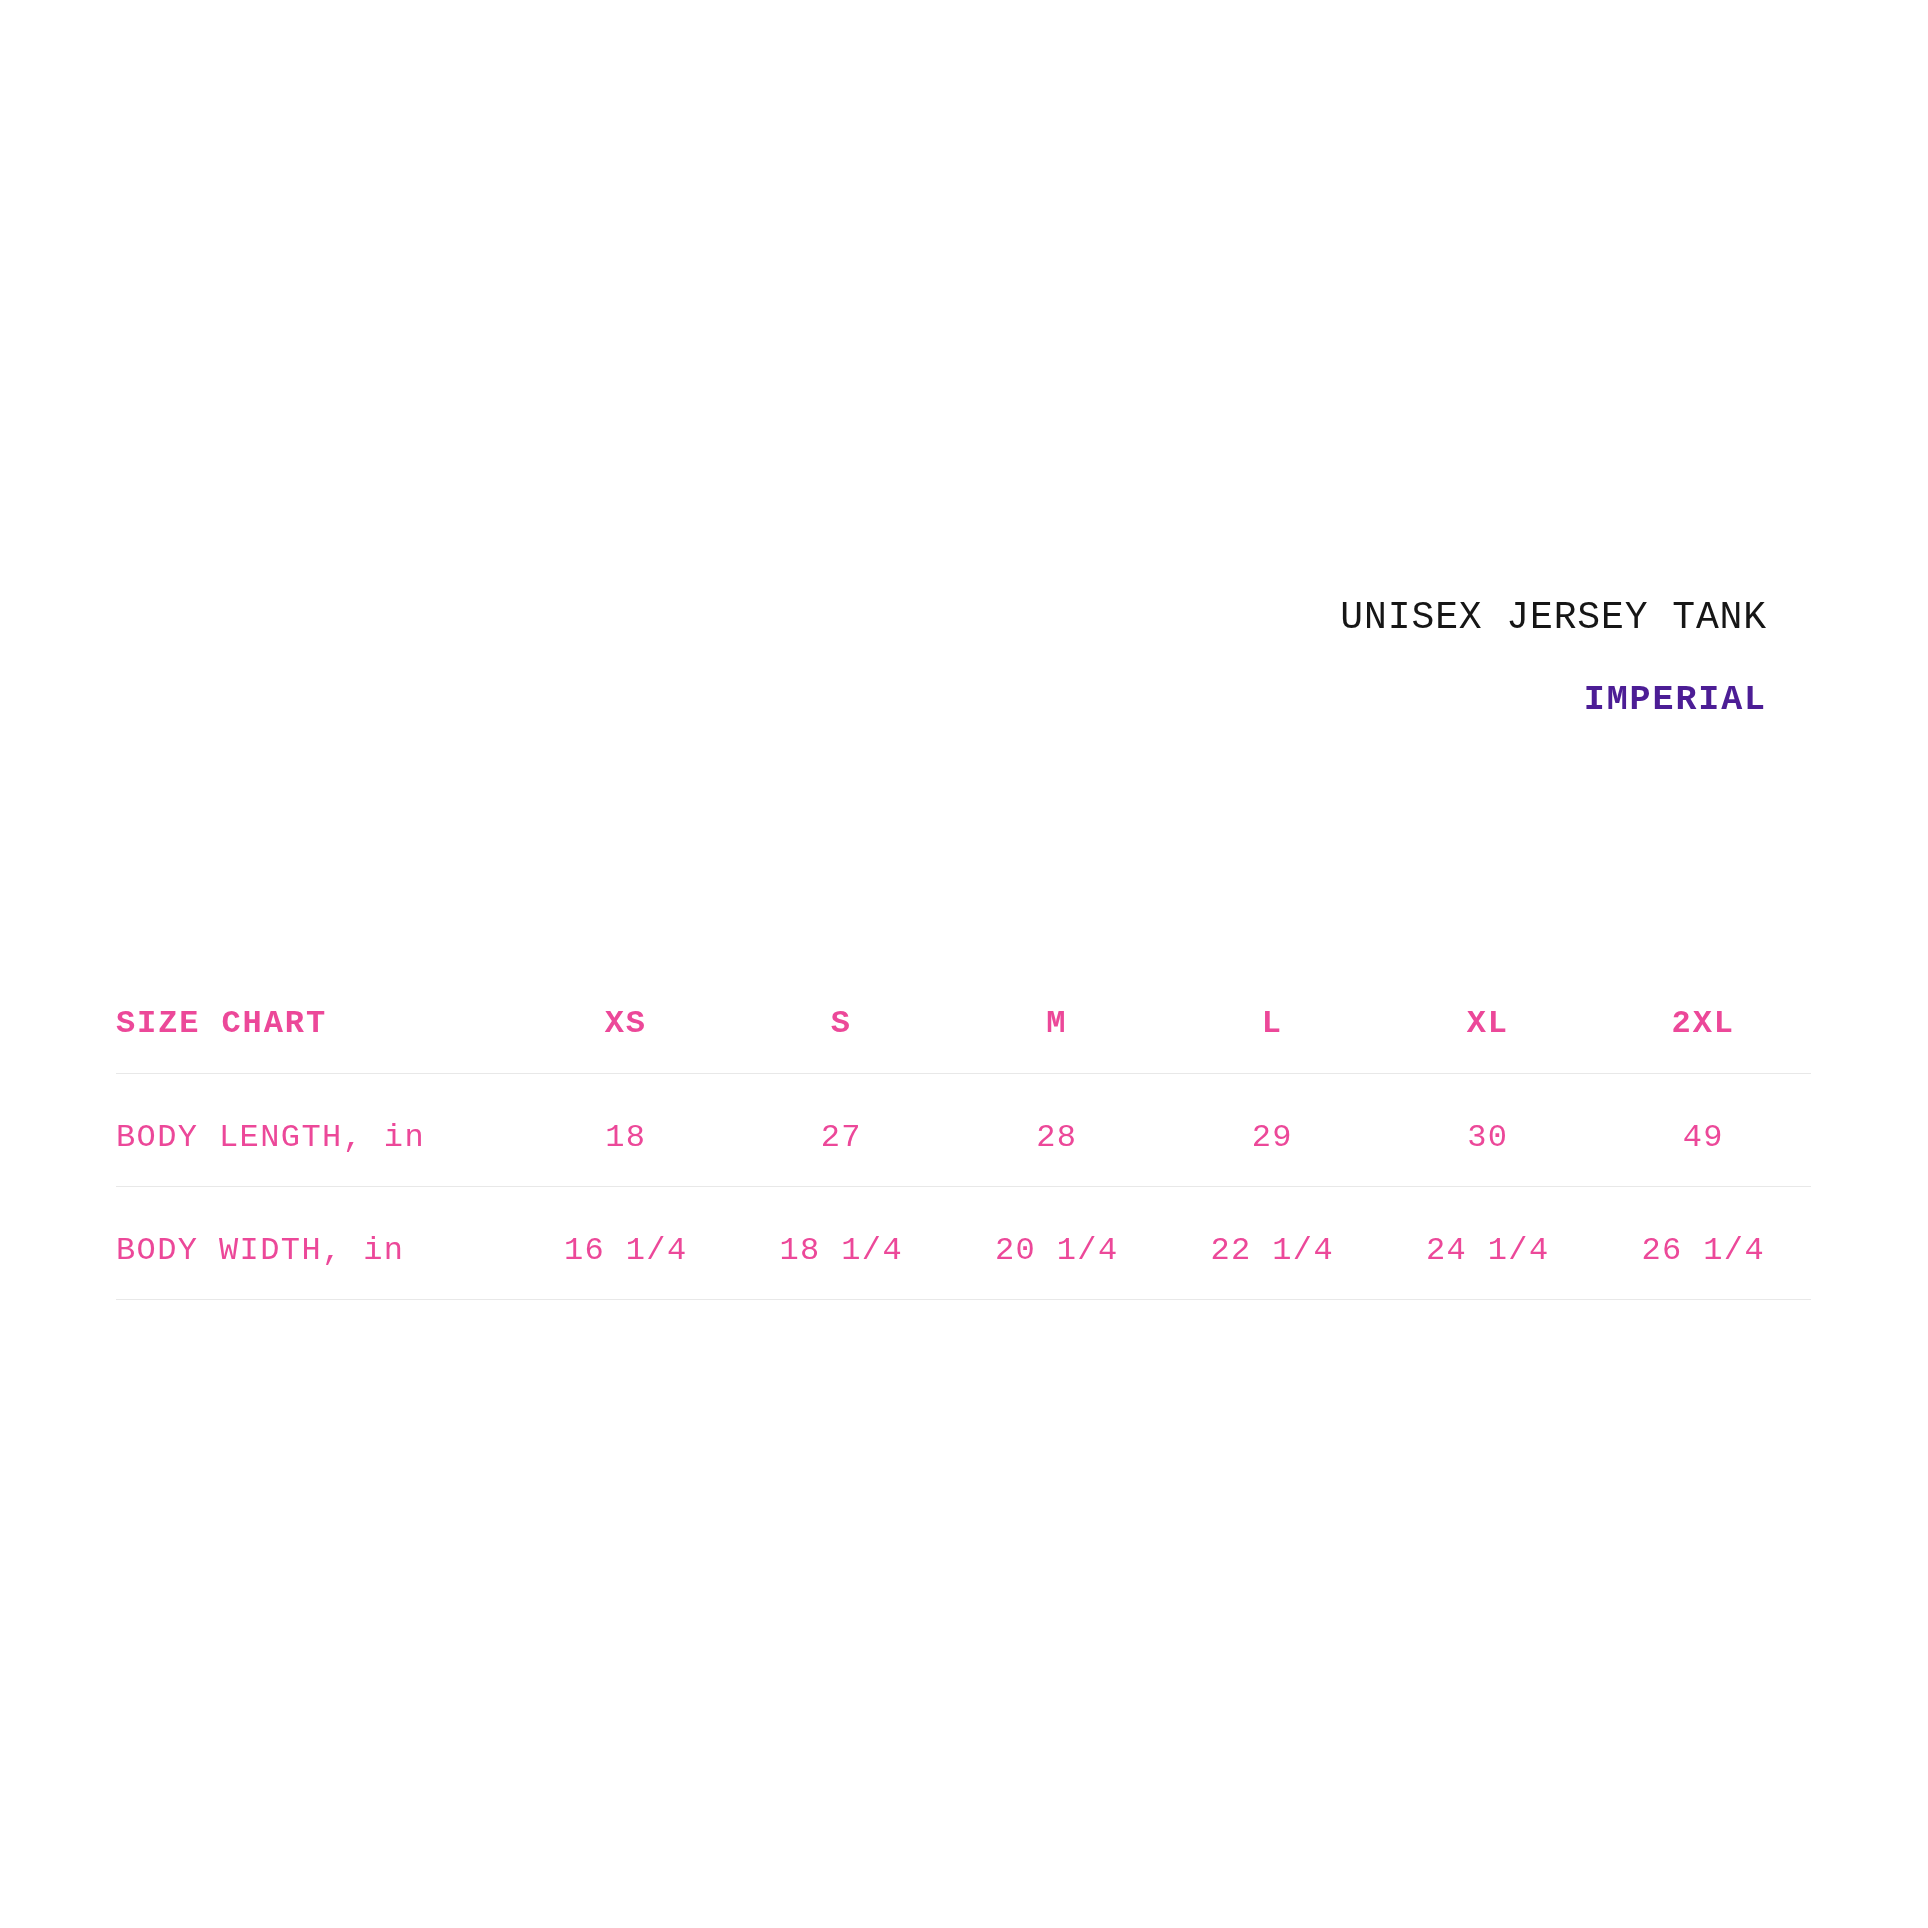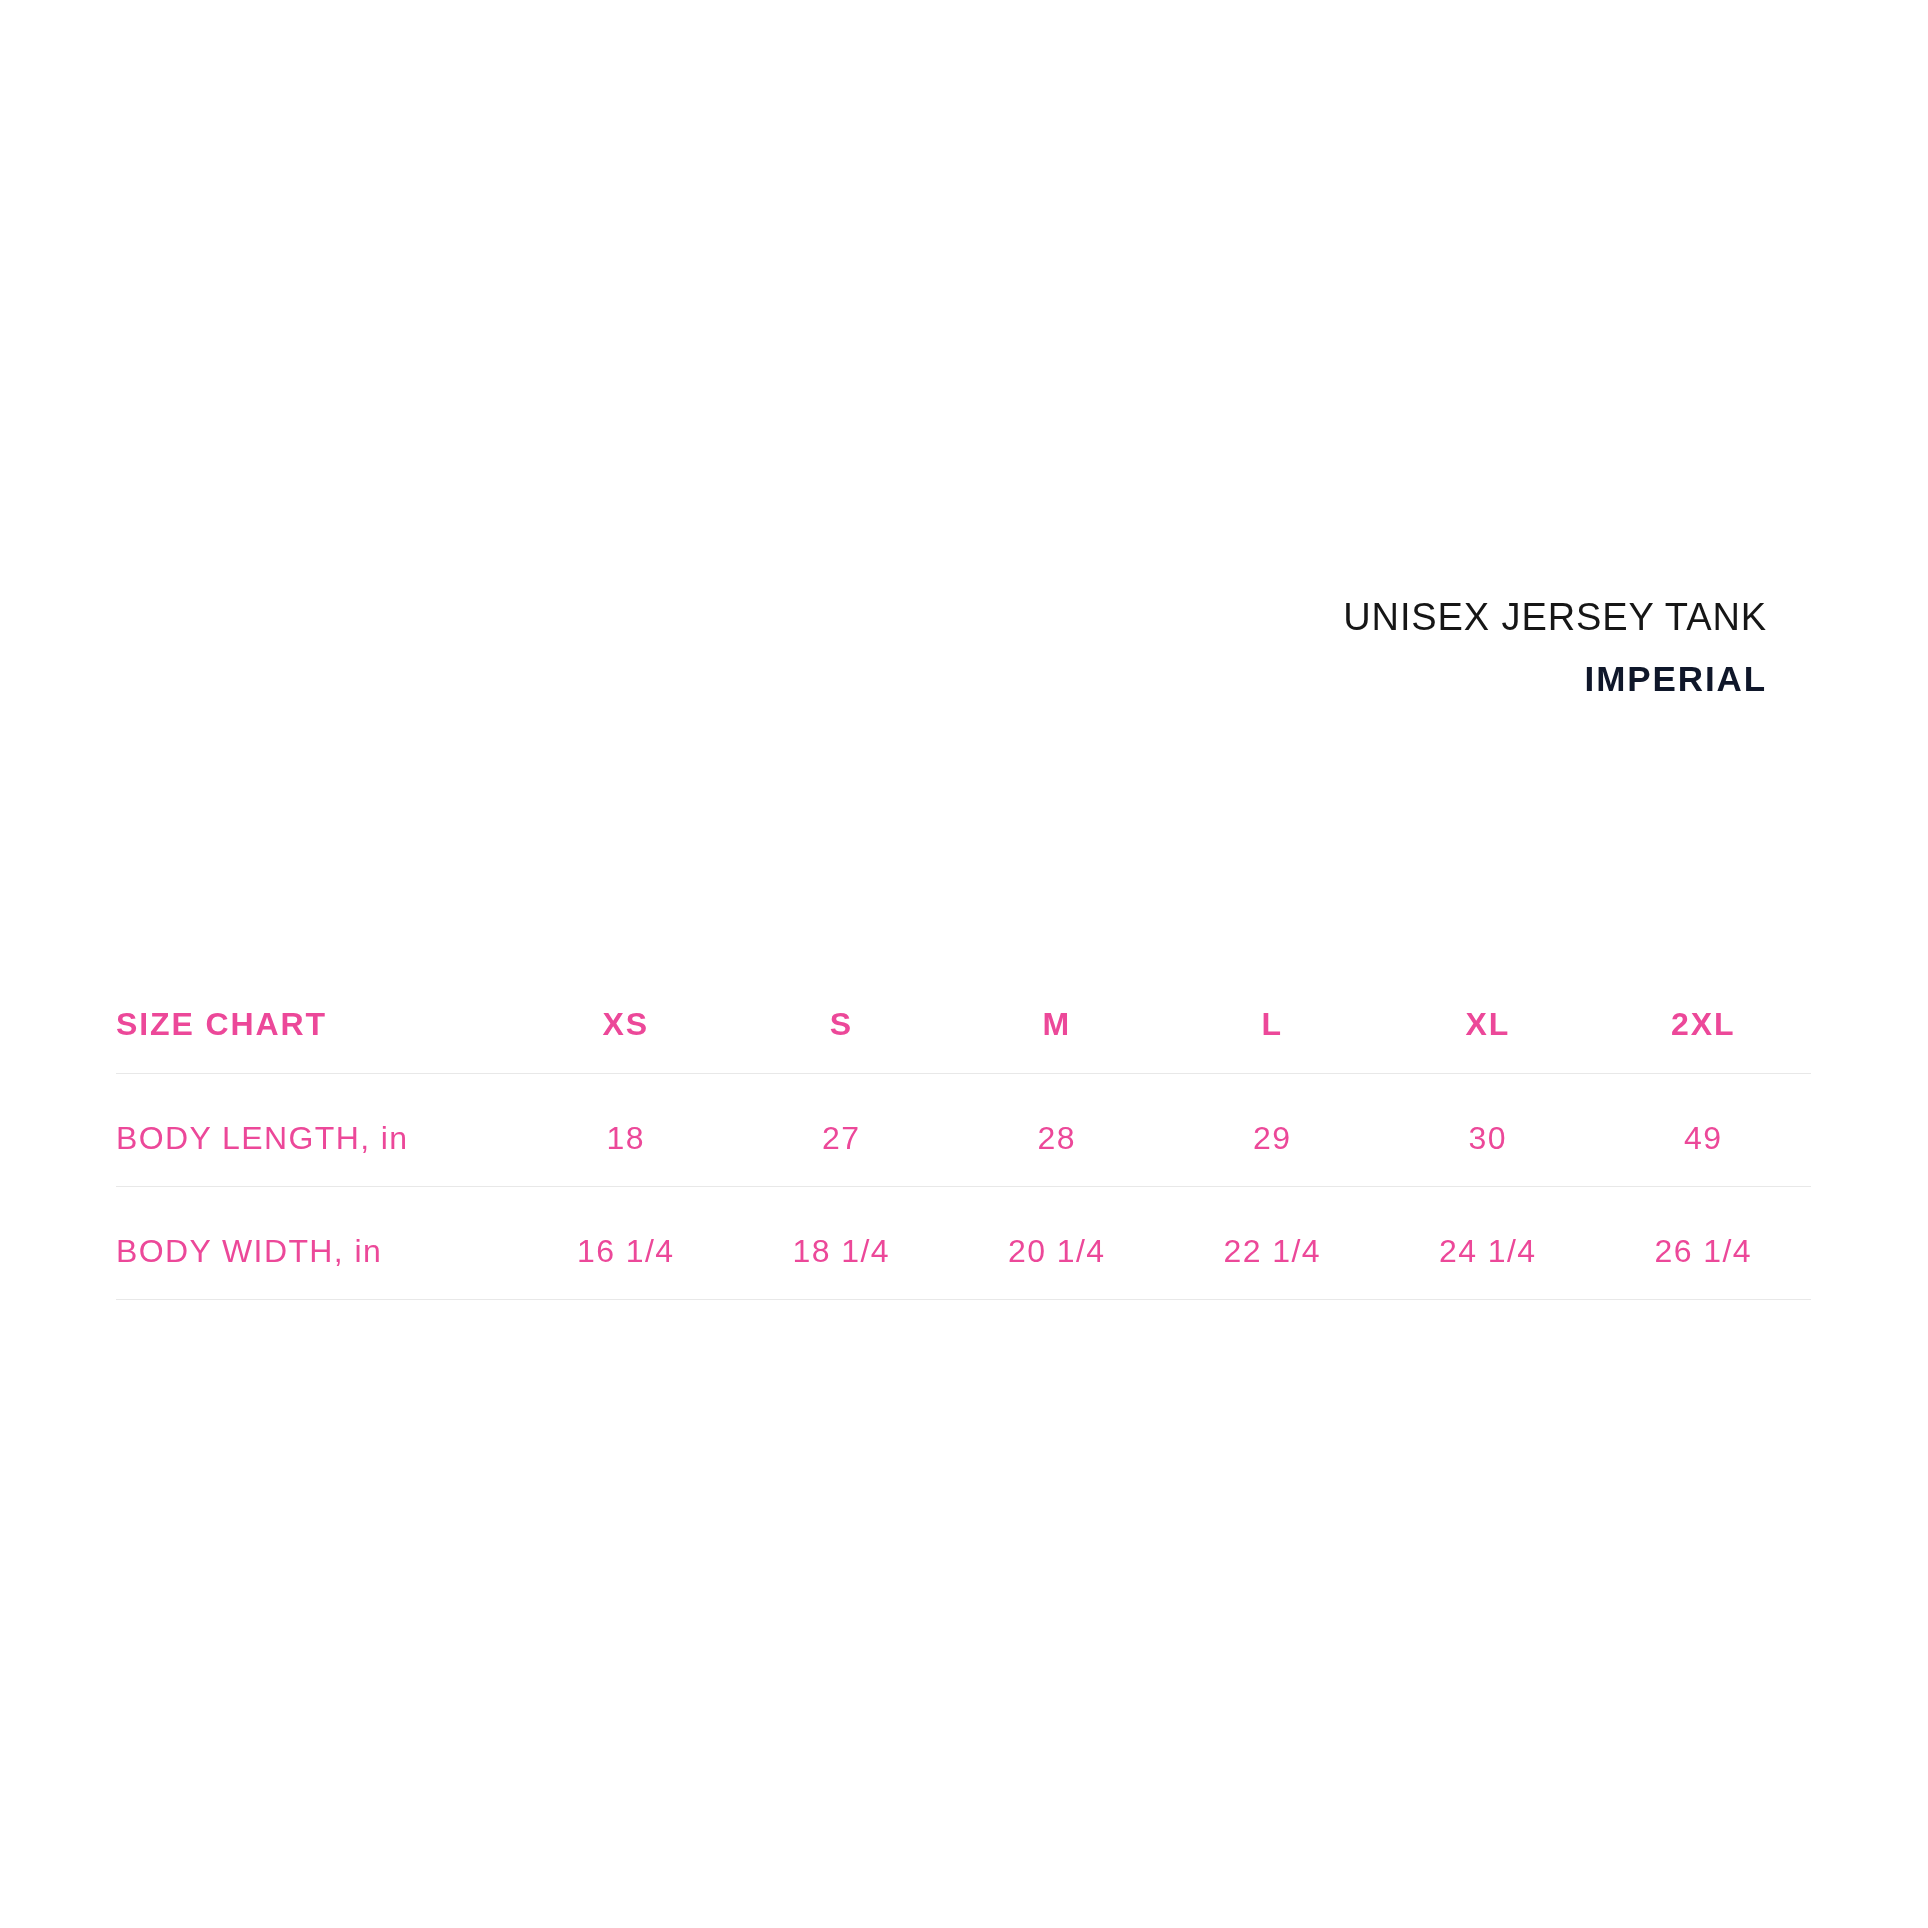--- a/index.html
+++ b/index.html
@@ -5,47 +5,47 @@
   html, body {
     margin: 0;
     padding: 0;
     background: #ffffff;
   }
   .canvas {
     position: relative;
     width: 1928px;
     height: 1376px;
     background: #ffffff;
-    font-family: Liberation Sans, sans-serif;
+    font-family: Liberation Mono, monospace;
     color: #161616;
     overflow: hidden;
   }
 
   
   .header-block {
     position: absolute;
     top: 593px;
     right: 161px;
     text-align: right;
   }
   .product-title {
     font-size: 38px;
     font-weight: 400;
     letter-spacing: 0.9px;
     line-height: 49px;
     color: #161616;
     white-space: nowrap;
   }
   .unit-label {
-    margin-top: 16px;
+    margin-top: 38px;
     font-size: 35px;
     font-weight: 700;
     letter-spacing: 1.9px;
     line-height: 41px;
-    color: #0f172a;
+    color: #4c1d95;
     white-space: nowrap;
   }
 
   
   .size-table {
     position: absolute;
     left: 116px;
     top: 960px;
     width: 1695px;
     border-collapse: collapse;

